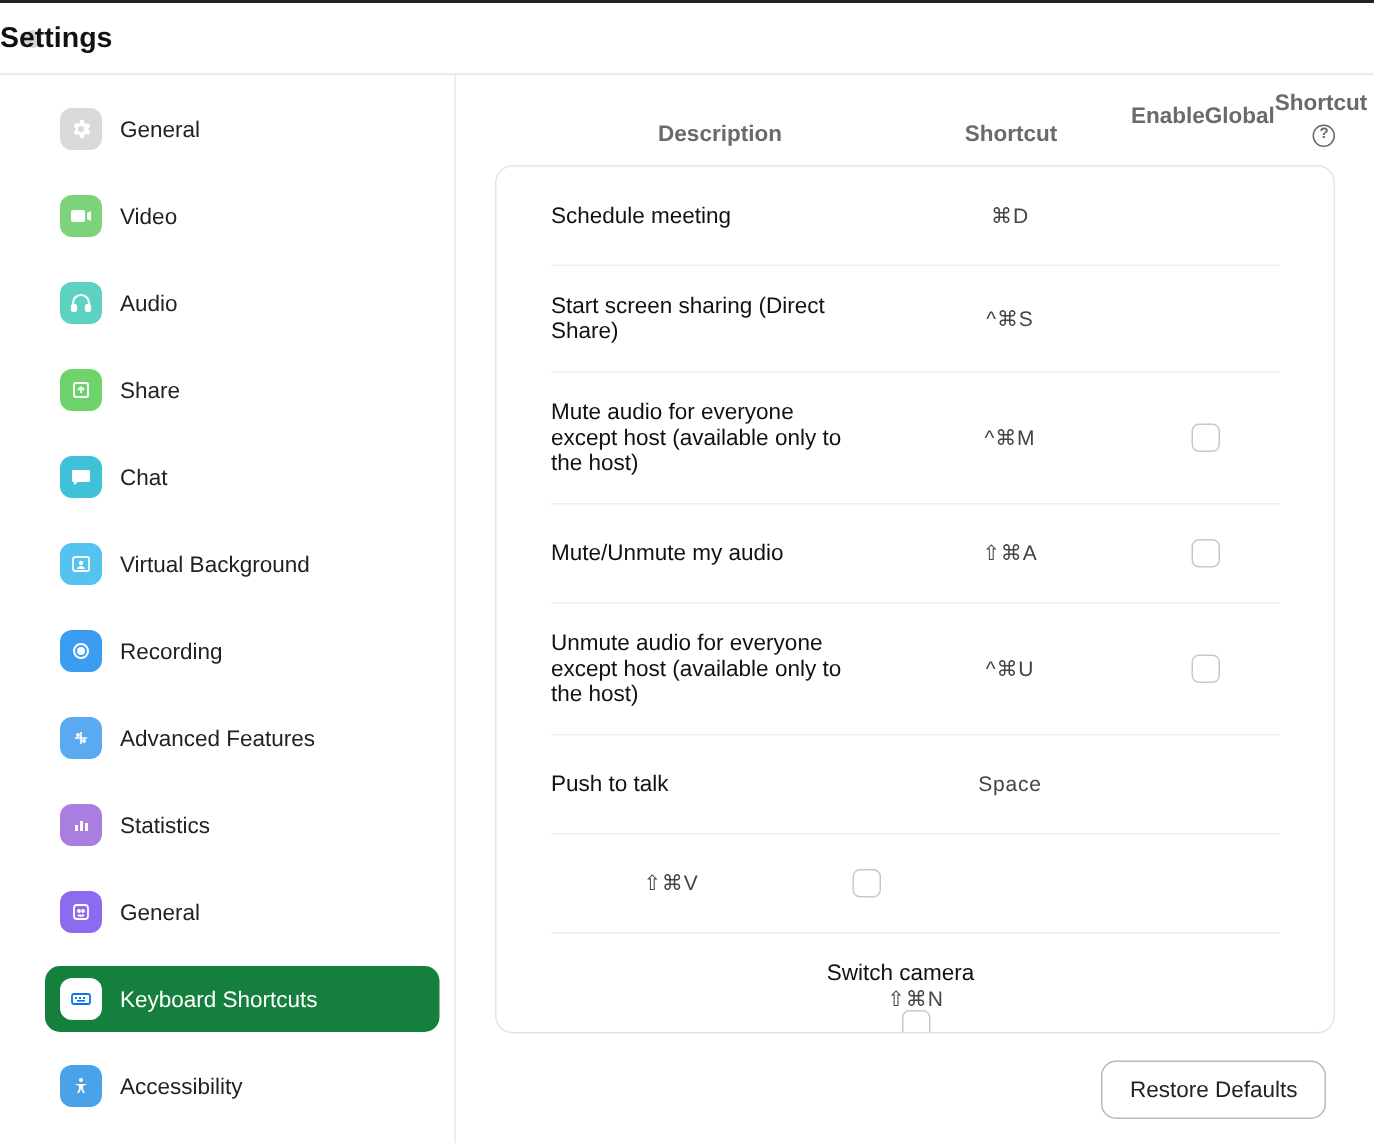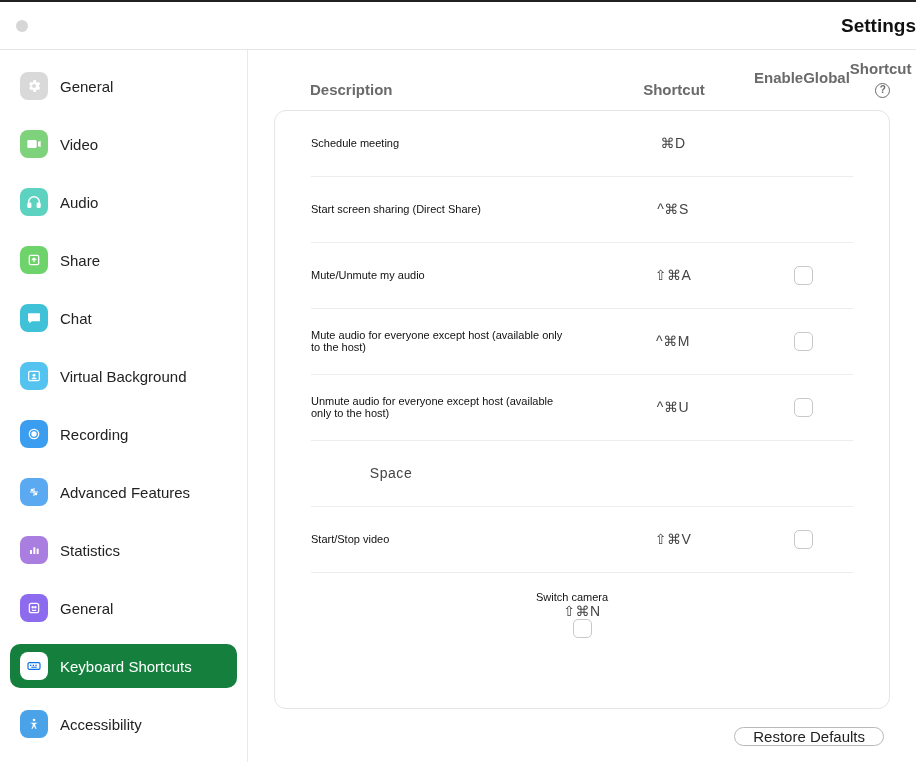--- a/index.html
+++ b/index.html
@@ -16,78 +16,79 @@
   display: flex;
   align-items: center;
   border-bottom: 1px solid #e5e5e5;
   position: relative;
 }
 .traffic-light {
   width: 12px; height: 12px; border-radius: 50%;
   background: #d6d6d6; margin-left: 16px;
 }
 .window-title {
-  position: absolute; left: 0; right: 0; text-align: right;
+  position: absolute; left: 0; right: 0; text-align: left;
   font-weight: 700; font-size: 19px; color: #111;
 }
 .layout { display: flex; height: calc(762px - 50px); }
 .sidebar {
-  width: 248px; border-right: 1px solid #e9e9e9;
+  width: 284px; border-right: 1px solid #e9e9e9;
   padding: 14px 10px;
+  margin-left: 20px;
 }
 .side-item {
   display: flex; align-items: center;
   padding: 8px 10px; border-radius: 10px;
   cursor: pointer; margin-bottom: 14px;
   font-size: 15px; color: #222;
 }
 .side-item.active { background: #15803d; color: #fff; }
 .side-icon {
   width: 28px; height: 28px; border-radius: 8px;
   display: flex; align-items: center; justify-content: center;
   margin-right: 12px; flex-shrink: 0;
 }
 .side-icon svg { width: 16px; height: 16px; }
 .content { flex: 1; padding: 0 26px 16px 26px; display: flex; flex-direction: column; }
 .table-head {
   display: flex; align-items: flex-end;
   padding: 10px 36px 12px 36px;
   color: #6a6a6a; font-weight: 600; font-size: 15px;
 }
-.col-desc { flex: 1; }
+.col-desc { flex: 1; text-align: center; }
 .col-short { width: 160px; text-align: center; }
 .col-global { width: 100px; text-align: center; display: flex; flex-direction: row; align-items: center; line-height: 1.25; }
 .help-icon {
   width: 15px; height: 15px; border: 1.3px solid #6a6a6a; border-radius: 50%;
   font-size: 10px; display:inline-flex; align-items:center; justify-content:center;
   margin-left: 4px; color: #6a6a6a;
 }
 .panel {
   border: 1px solid #e5e5e5; border-radius: 12px;
   flex: 1; overflow: hidden; display: flex; flex-direction: column;
 }
 .rows { overflow-y: auto; flex:1; padding: 0 36px; }
 .row {
   display: flex; align-items: center;
   border-bottom: 1px solid #ededed;
   min-height: 66px; padding: 18px 0;
 }
 .row:last-child { border-bottom: none; flex-direction: column; }
-.row .desc { flex: 1; font-size: 11px; color: #111; padding-right: 20px; }
+.row .desc { flex: 1; font-size: 15px; color: #111; padding-right: 20px; }
 .row .short { width: 160px; text-align: center; font-size: 14px; color: #444; letter-spacing: 0.04em; }
 .row .global { width: 100px; display:flex; justify-content:center; }
 .chk {
   width: 19px; height: 19px; border: 1.5px solid #c8c8c8; border-radius: 5px; background:#fff;
 }
 .footer {
   display:flex; justify-content:flex-end; padding: 18px 6px 0 0;
 }
 .restore-btn {
   border: 1px solid #b9b9b9; background:#fff; border-radius: 10px;
-  padding: 0 18px; font-size: 15px; color:#222; cursor:pointer;
+  padding: 10px 18px; font-size: 15px; color:#222; cursor:pointer;
 }
 </style>
 </head>
 <body>
 
 <div class="window-border"></div>
 
 <div class="titlebar">
   <div class="traffic-light"></div>
   <div class="window-title">Settings</div>
@@ -243,46 +244,46 @@
             <div class="desc">Schedule meeting</div>
             <div class="short">⌘D</div>
             <div class="global"></div>
           </div>
           <div class="row">
             <div class="desc">Start screen sharing (Direct Share)</div>
             <div class="short">^⌘S</div>
             <div class="global"></div>
           </div>
           <div class="row">
+            <div class="desc">Mute audio for everyone except host (available only to the host)</div>
+            <div class="short">^⌘M</div>
+            <div class="global">
+              <div class="chk"></div>
+            </div>
+          </div>
+          <div class="row">
             <div class="desc">Mute/Unmute my audio</div>
             <div class="short">⇧⌘A</div>
             <div class="global">
               <div class="chk"></div>
             </div>
           </div>
           <div class="row">
-            <div class="desc">Mute audio for everyone except host (available only to the host)</div>
-            <div class="short">^⌘M</div>
-            <div class="global">
-              <div class="chk"></div>
-            </div>
-          </div>
-          <div class="row">
             <div class="desc">Unmute audio for everyone except host (available only to the host)</div>
             <div class="short">^⌘U</div>
             <div class="global">
               <div class="chk"></div>
             </div>
           </div>
           <div class="row">
+            <div class="desc">Push to talk</div>
             <div class="short">Space</div>
             <div class="global"></div>
           </div>
           <div class="row">
-            <div class="desc">Start/Stop video</div>
             <div class="short">⇧⌘V</div>
             <div class="global">
               <div class="chk"></div>
             </div>
           </div>
           <div class="row">
             <div class="desc">Switch camera</div>
             <div class="short">⇧⌘N</div>
             <div class="global">
               <div class="chk"></div>

